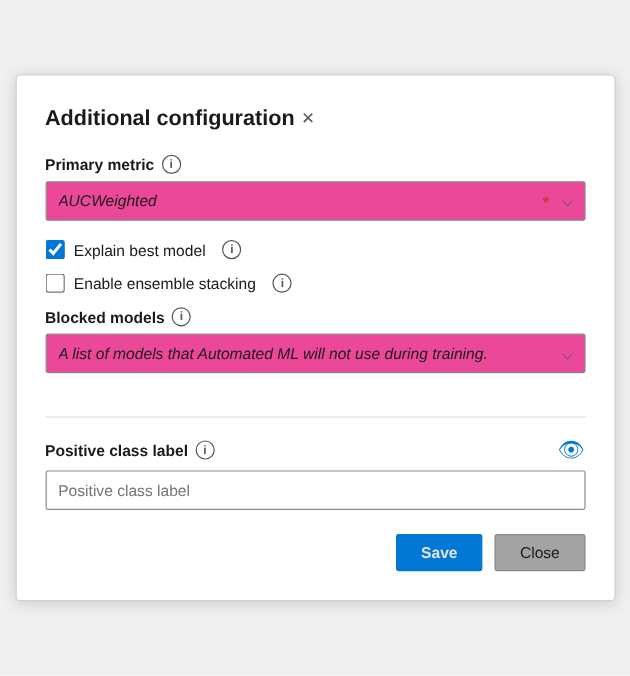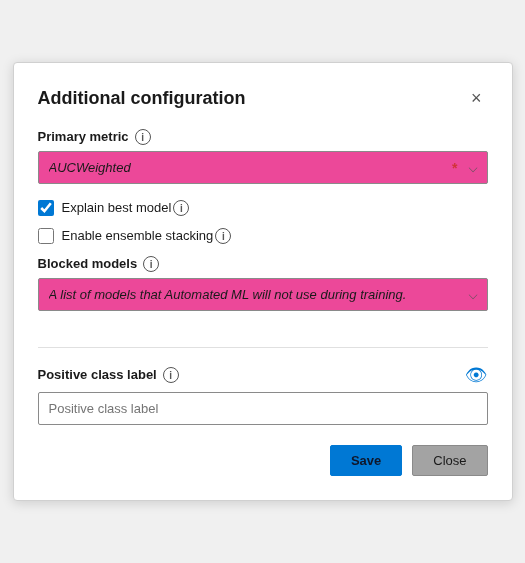--- a/index.html
+++ b/index.html
@@ -30,21 +30,20 @@
       border: 1px solid #d0d0d0;
       border-radius: 4px;
       width: 500px;
       padding: 24px;
       position: relative;
       box-shadow: 0 2px 12px rgba(0,0,0,0.15);
     }
 
     .modal-header {
       display: flex;
-      justify-content: space-between;
       align-items: center;
       margin-bottom: 20px;
     }
 
     .modal-title {
       font-size: 18px;
       font-weight: 600;
       color: #1a1a1a;
     }
 
@@ -57,20 +56,21 @@
       padding: 2px 6px;
       line-height: 1;
     }
 
     .section-label {
       font-size: 13px;
       font-weight: 600;
       color: #1a1a1a;
       margin-bottom: 6px;
       display: flex;
+      align-items: center;
       gap: 6px;
     }
 
     .info-icon {
       display: inline-flex;
       align-items: center;
       justify-content: center;
       width: 16px;
       height: 16px;
       border-radius: 50%;
@@ -133,21 +133,22 @@
       height: 16px;
       accent-color: #0078d4;
       cursor: pointer;
       flex-shrink: 0;
     }
 
     .checkbox-label {
       font-size: 13px;
       color: #1a1a1a;
       display: flex;
-      gap: 2px;
+      align-items: center;
+      gap: 14px;
       cursor: pointer;
     }
 
     .blocked-models-section {
       margin-bottom: 36px;
     }
 
     .blocked-dropdown-placeholder {
       font-size: 13px;
       color: #888;
@@ -182,21 +183,21 @@
 
     .modal-footer {
       display: flex;
       justify-content: flex-end;
       gap: 10px;
       margin-top: 8px;
     }
 
     .btn-save {
       background: #0078d4;
-      color: #0f172a;
+      color: #e5e5e5;
       border: 1px solid #0078d4;
       border-radius: 2px;
       padding: 7px 20px;
       font-size: 13px;
       font-weight: 600;
       cursor: pointer;
     }
 
     .btn-close {
       background: #a3a3a3;

